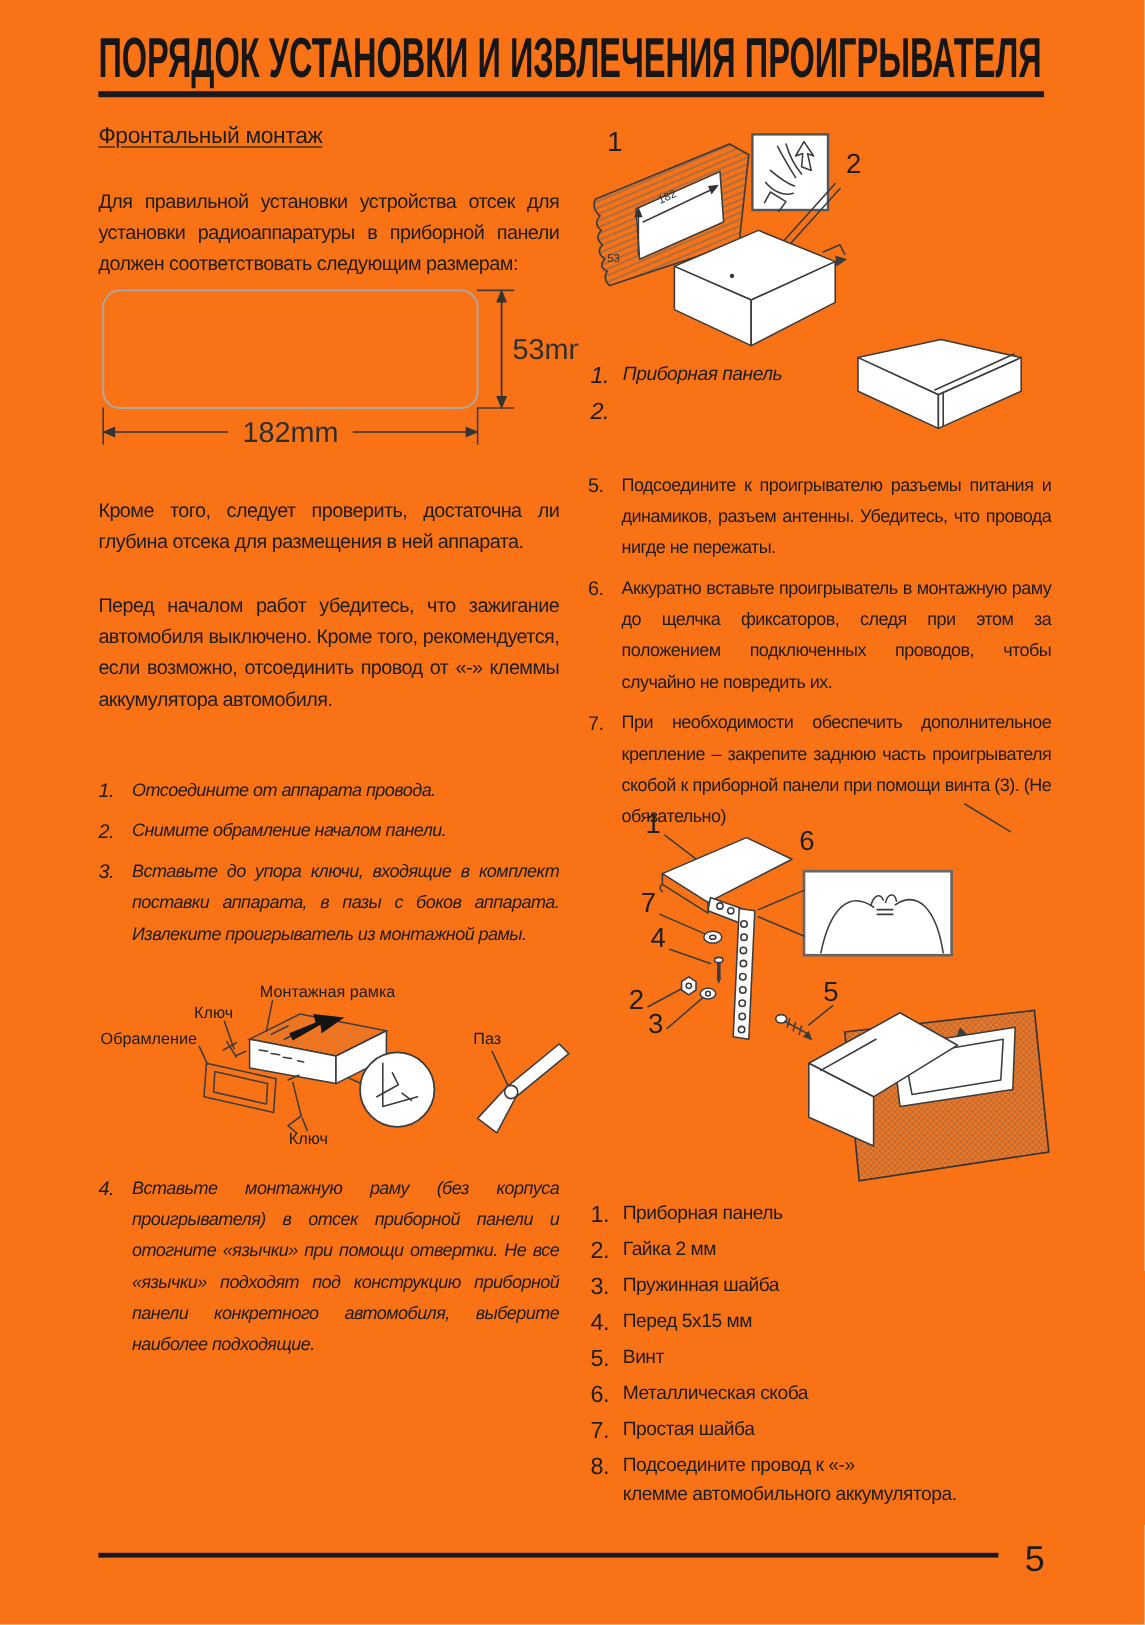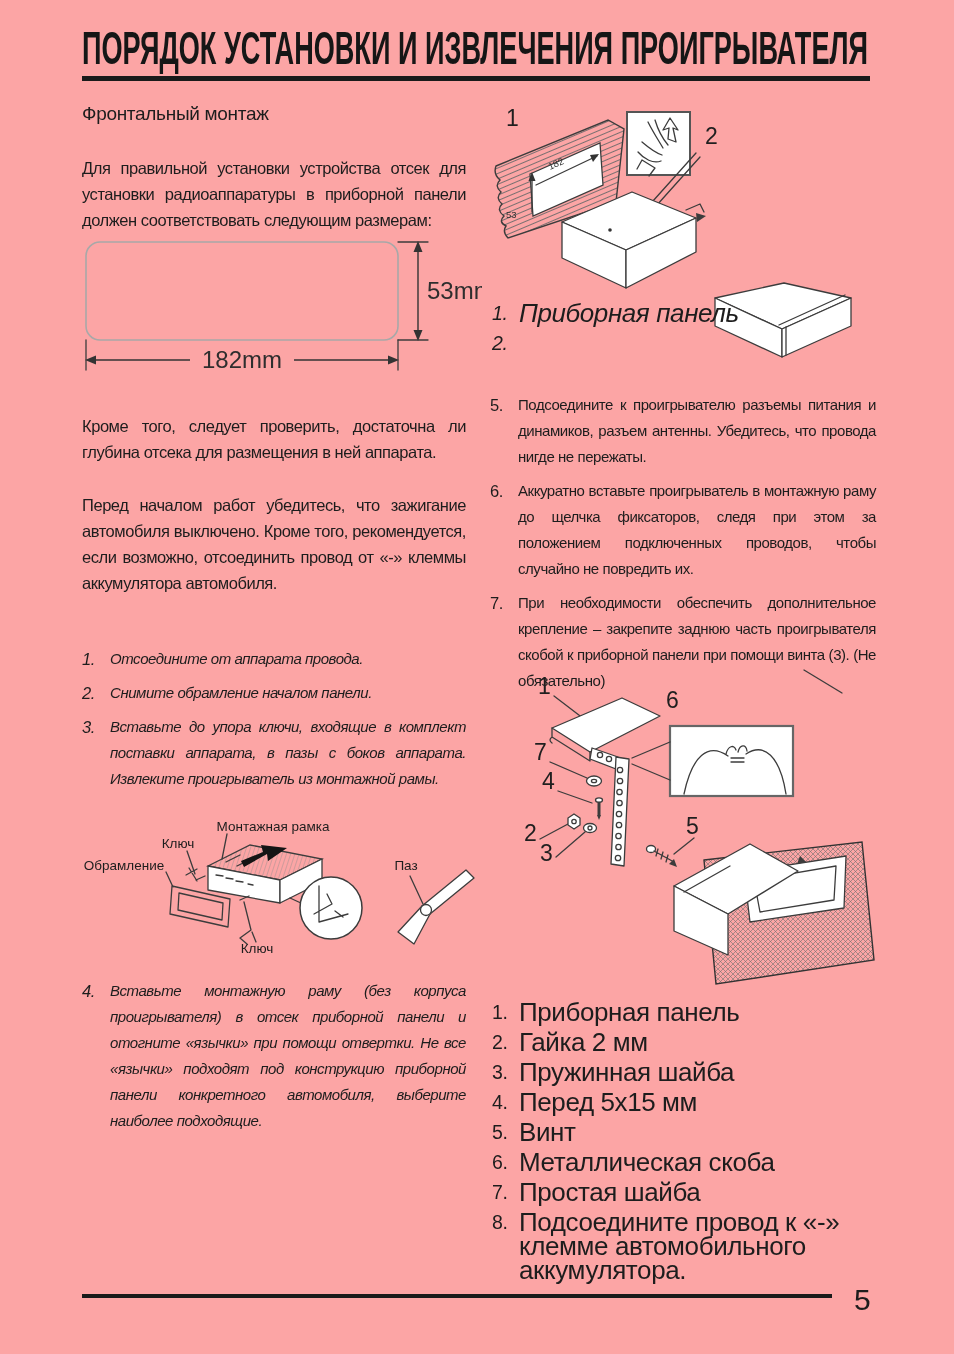--- a/index.html
+++ b/index.html
@@ -1,30 +1,30 @@
 <!DOCTYPE html>
 <html><head>
 <meta charset="utf-8">
 <style>
   html,body{margin:0;padding:0;background:#ffffff;}
-  .page{position:relative;width:954px;height:1354px;background:#fca5a5;
+  .page{position:relative;width:954px;height:1354px;background:#f97316;
         font-family:"Liberation Sans",sans-serif;color:#1d1d1d;overflow:hidden;}
   .abs{position:absolute;}
   .para{font-size:16.5px;line-height:26px;letter-spacing:-0.45px;text-align:justify;}
-  .subhead{font-size:19px;letter-spacing:-0.3px;text-underline-offset:3px;text-align:center;}
+  .subhead{font-size:19px;letter-spacing:-0.3px;text-decoration:underline;text-underline-offset:3px;text-align:center;}
   .rule{background:#1a1a1a;}
   .list .li{display:flex;margin-bottom:8px;}
   .steps57 .li{margin-bottom:8px;}
   .steps57 .t,.steps57 .n{line-height:25px;}
   .list .n{flex:0 0 28px;font-size:16.5px;line-height:26px;letter-spacing:-0.4px;}
   .list .t{flex:1;font-size:15px;line-height:26px;letter-spacing:-0.45px;text-align:justify;}
   .italic .n,.italic .t{font-style:italic;}
   .legend .li{display:flex;margin-bottom:6px;}
   .legend .n{flex:0 0 27px;font-size:19.5px;line-height:24px;letter-spacing:-0.4px;}
-  .legend .t{flex:1;font-size:26px;line-height:24px;letter-spacing:-0.4px;white-space:pre-line;}
+  .legend .t{flex:1;font-size:16px;line-height:24px;letter-spacing:-0.4px;white-space:pre-line;}
   .titletext{font-family:"Liberation Sans",sans-serif;font-weight:700;font-size:47px;fill:#161616;}
   svg text{font-family:"Liberation Sans",sans-serif;}
   .dimtext{font-size:24px;fill:#2e2e2e;}
   .diaglabel{font-size:13.5px;fill:#1d1d1d;}
   .callout{font-size:23px;fill:#1f1f1f;}
   .tinydim{font-size:9.5px;fill:#333;}
   .pagenum{font-size:30px;color:#1d1d1d;}
   .ln{stroke:#3c3c3c;stroke-width:1.3;fill:none;stroke-linecap:round;stroke-linejoin:round;}
   .lnw{stroke:#3c3c3c;stroke-width:1.3;fill:#fff;stroke-linecap:round;stroke-linejoin:round;}
 </style>

